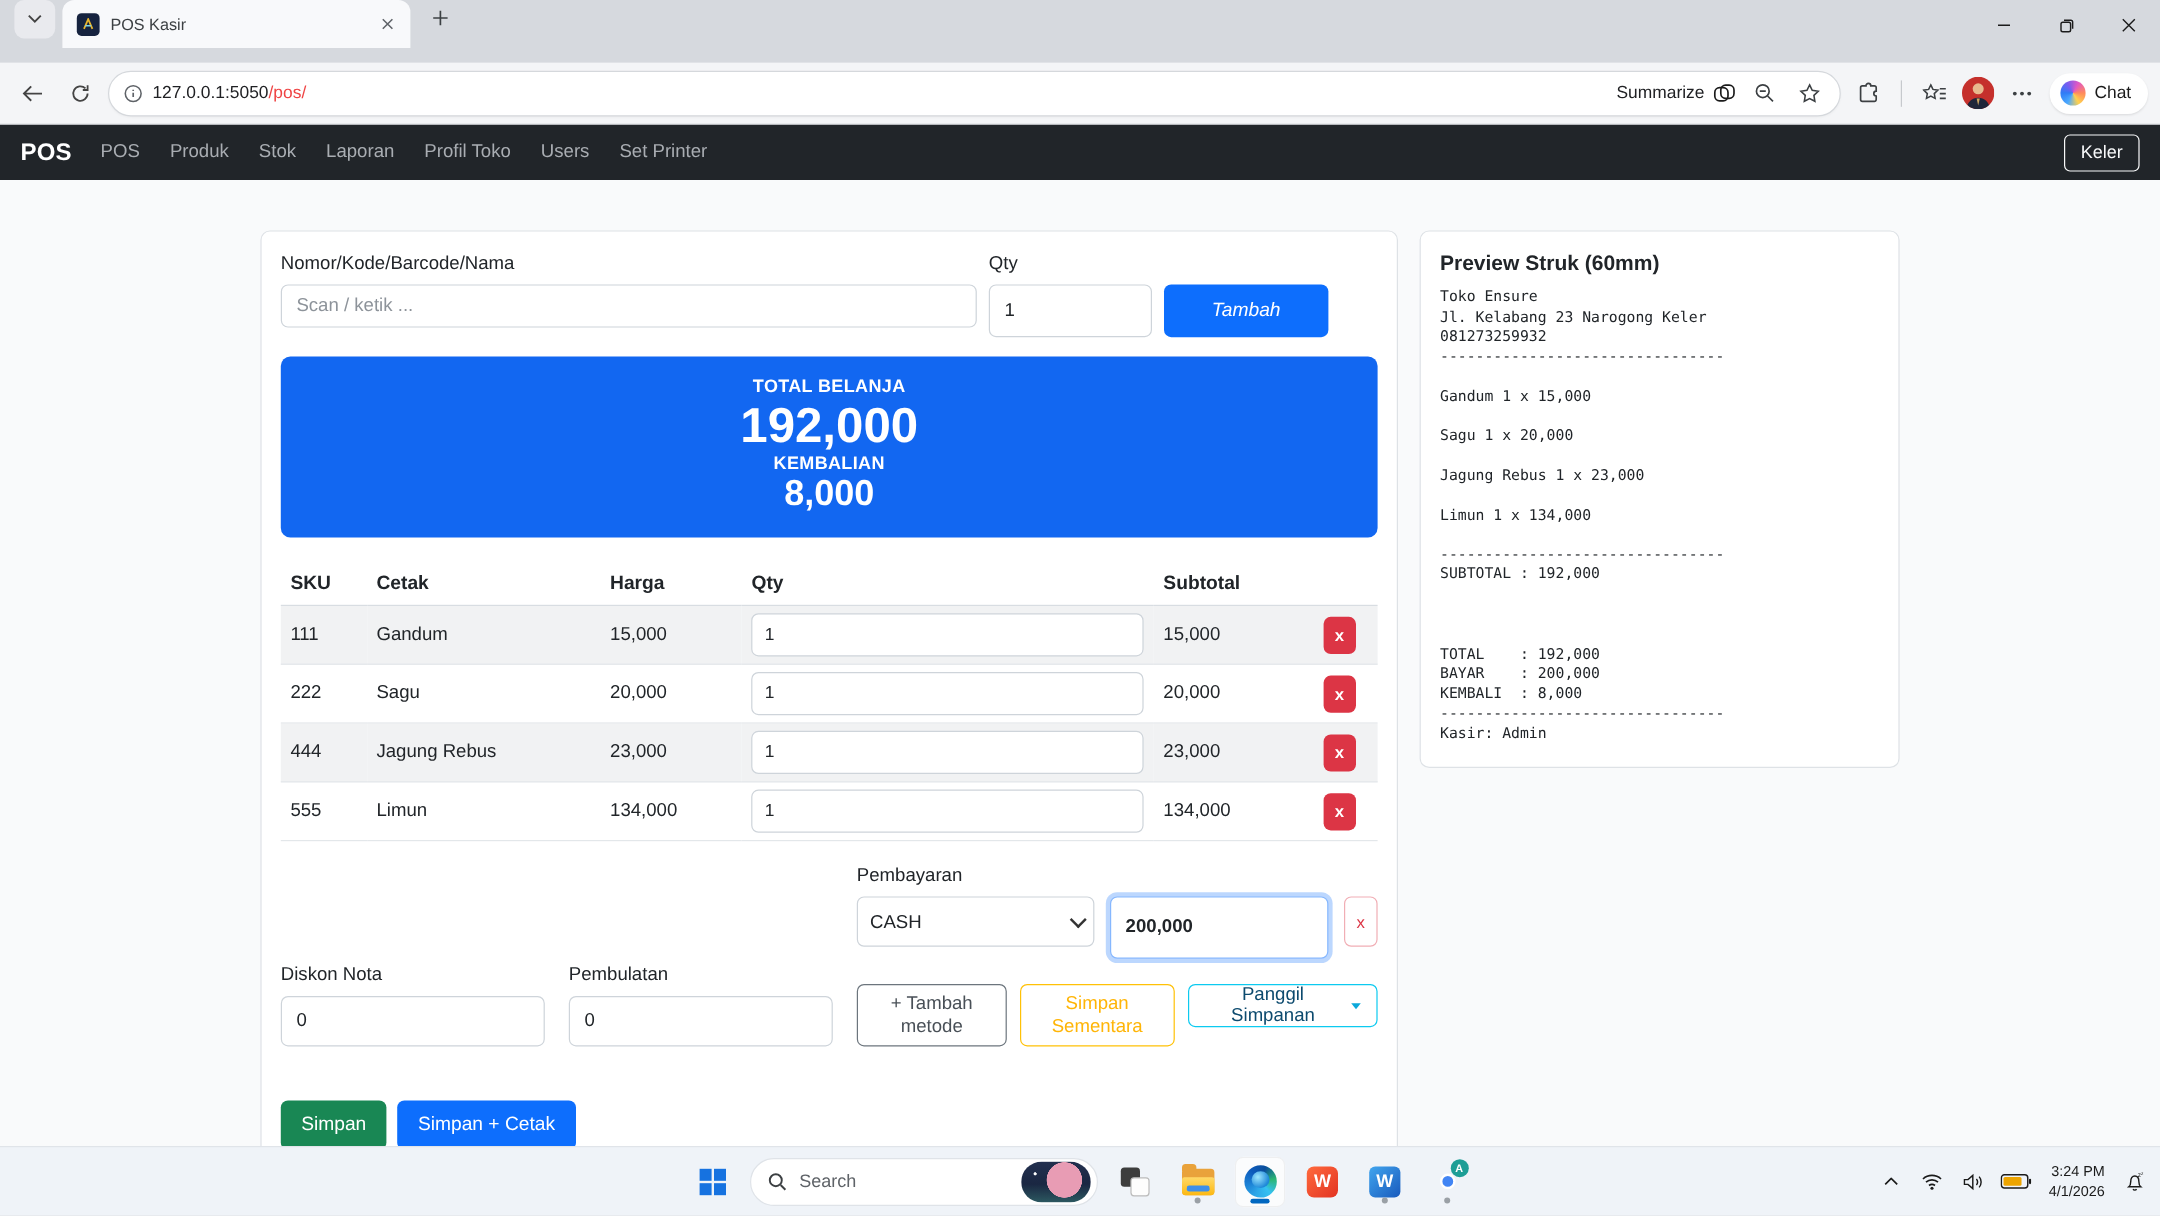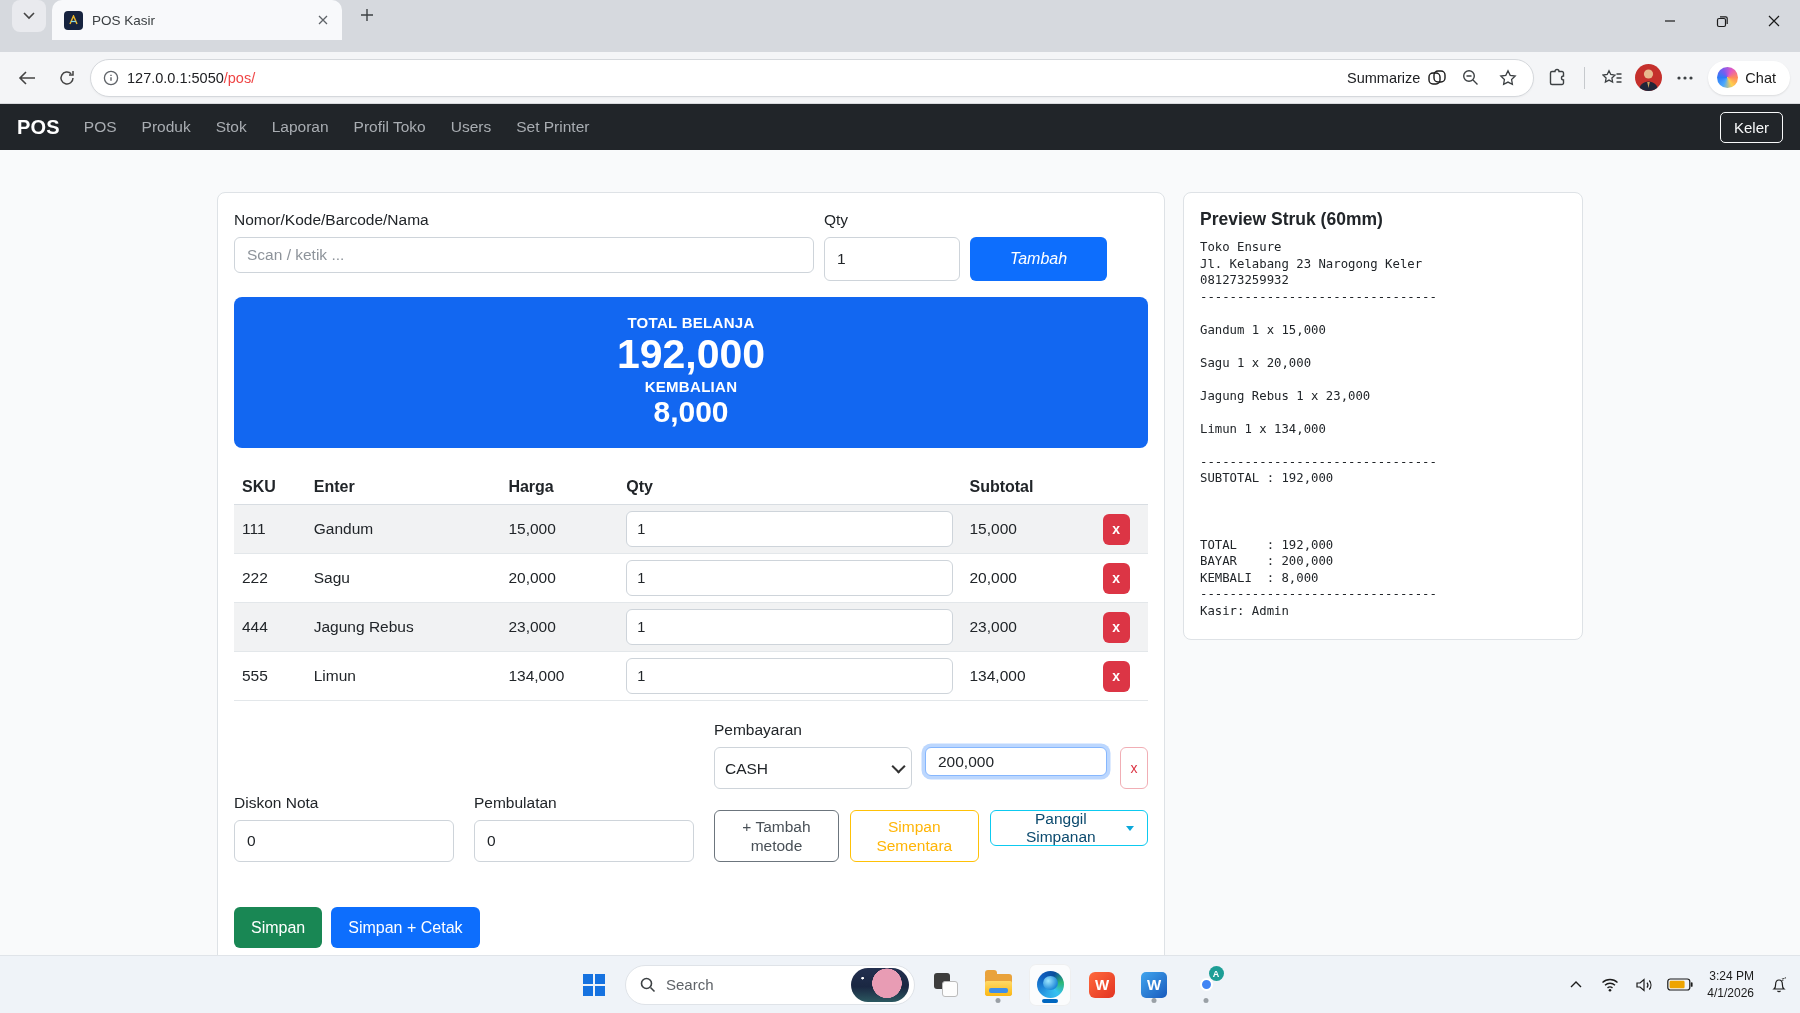--- a/index.html
+++ b/index.html
@@ -68,21 +68,21 @@
   .col-qty { width:335px; } .col-sub { width:130px; } .col-del { width:52px; }
   .qty-cell-input { width:100%; height:36px; padding:0 10px; font-size:14.5px; }
   .del-btn { width:27px; height:31px; background:#dc3545; color:#fff; font-size:14px; font-weight:700; border-radius:6px; }
 
   .form-row-bottom { display:flex; gap:20px; margin-top:20px;align-items:flex-end; }
   .small-num-input { width:220px; height:42px; padding:0 12px; }
   .pay-wrap { display:flex; gap:13px; align-items:flex-start; }
   .pay-select { width:198px; height:42px; padding:0 30px 0 10px; appearance:none; -webkit-appearance:none; background:#fff; position:relative; }
   .select-box { position:relative; }
   .select-box::after { content:""; position:absolute; right:12px; top:18px; width:8px; height:8px; border-right:2px solid #333; border-bottom:2px solid #333; transform:rotate(45deg) translateY(-50%); pointer-events:none; }
-  .bayar-input { width:182px; height:29px; padding:0 12px; border:1px solid #86b7fe; box-shadow:0 0 0 3.5px rgba(13,110,253,.28); }
+  .bayar-input { width:182px; height:52px; padding:0 12px; border:1px solid #86b7fe; box-shadow:0 0 0 3.5px rgba(13,110,253,.28);font-weight:bold; }
   .remove-pay-btn { width:28px; height:42px; background:#fff; border:1px solid #f1aeb5; color:#dc3545; font-size:14px; border-radius:6px; cursor:pointer; font-family:inherit; }
 
   .pay-btn-row { display:flex; gap:11px; margin-top:13px; align-items:flex-start; }
   .btn-outline { background:#fff; border-radius:6px; font-size:15.5px; cursor:pointer; font-family:inherit; }
   .tambah-metode-btn { width:134px; min-height:52px; border:1px solid #6c757d; color:#495057; padding:5px 10px; line-height:1.25; }
   .simpan-sementara-btn { width:138px; min-height:52px; border:1px solid #ffc107; color:#ffb507; padding:5px 10px; line-height:1.25; }
   .panggil-btn { height:36px; border:1px solid #0dcaf0; color:#0c4a6e; padding:0 13px; display:flex; align-items:center; gap:8px; }
   .caret-down { width:0; height:0; border-left:4.5px solid transparent; border-right:4.5px solid transparent; border-top:5px solid #0ba8da; }
 
   .save-row { display:flex; gap:9px; margin-top:45px; }
@@ -279,21 +279,21 @@
           <div class="tp-label">TOTAL BELANJA</div>
           <div class="tp-total">192,000</div>
           <div class="tp-label">KEMBALIAN</div>
           <div class="tp-kembalian">8,000</div>
         </div>
 
         <table class="items">
           <thead>
             <tr>
               <th class="col-sku">SKU</th>
-              <th class="col-nama">Enter</th>
+              <th class="col-nama">Cetak</th>
               <th class="col-harga">Harga</th>
               <th class="col-qty">Qty</th>
               <th class="col-sub">Subtotal</th>
               <th class="col-del"></th>
             </tr>
           </thead>
           <tbody>
             <tr class="striped">
               <td>111</td>
               <td>Gandum</td>

